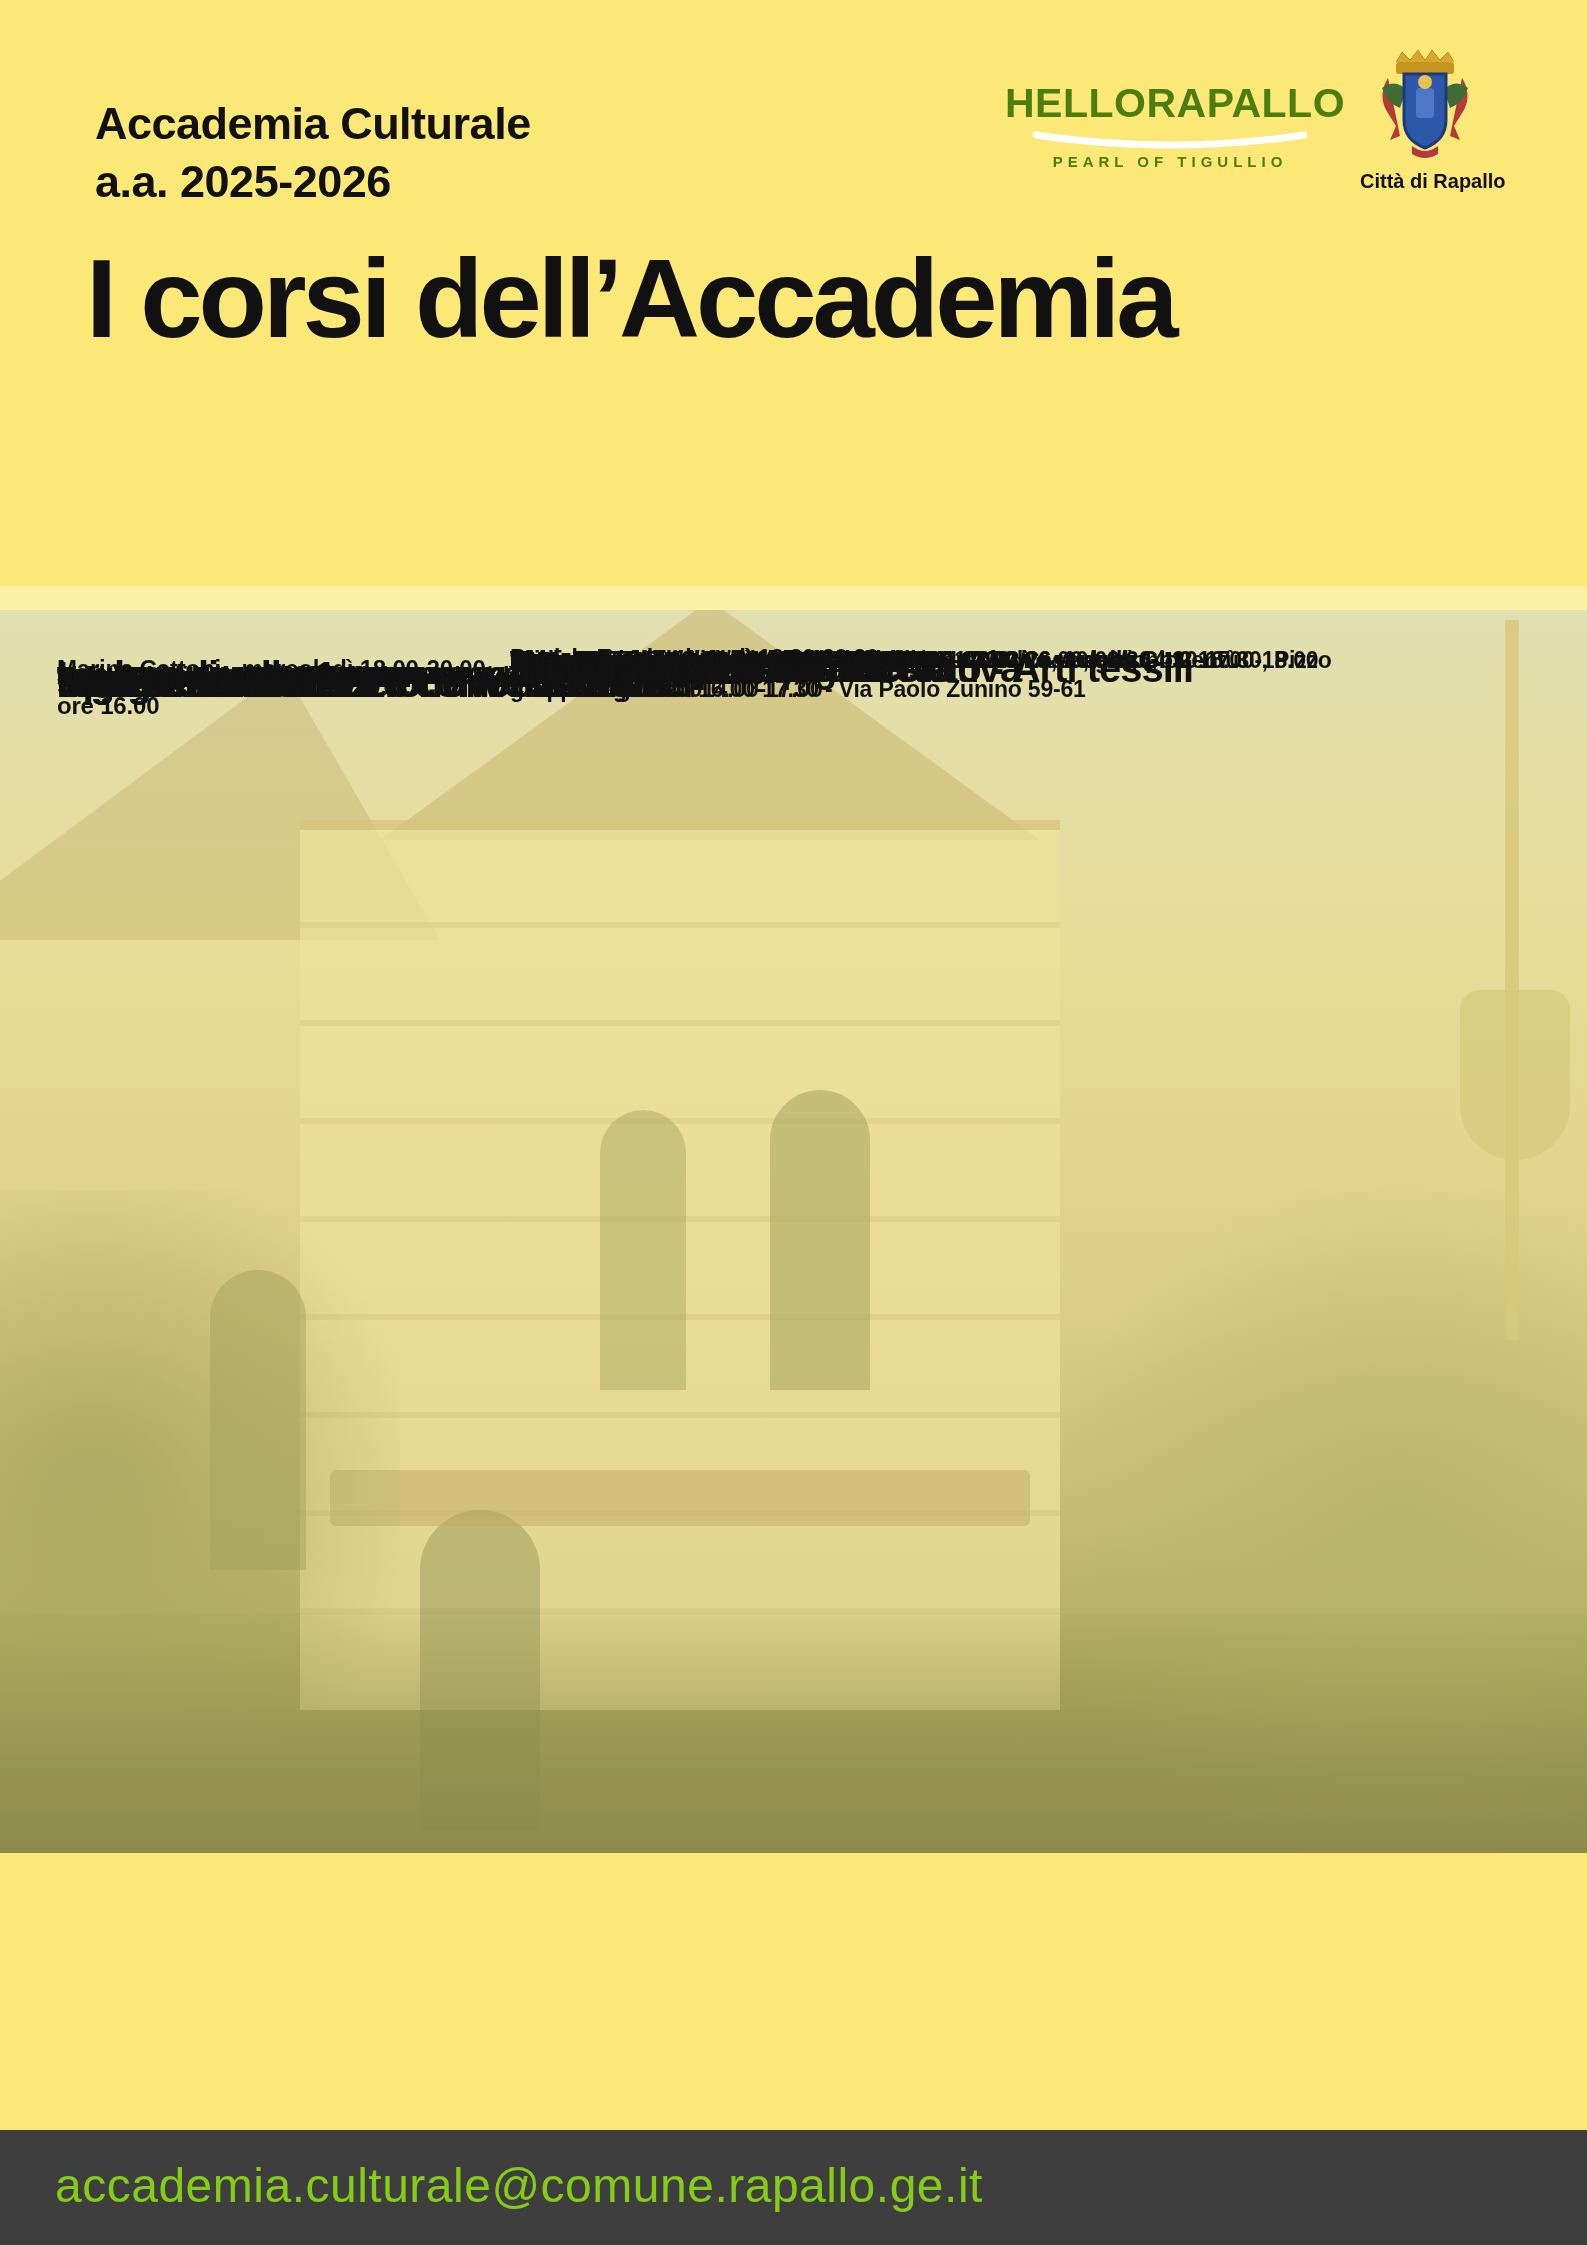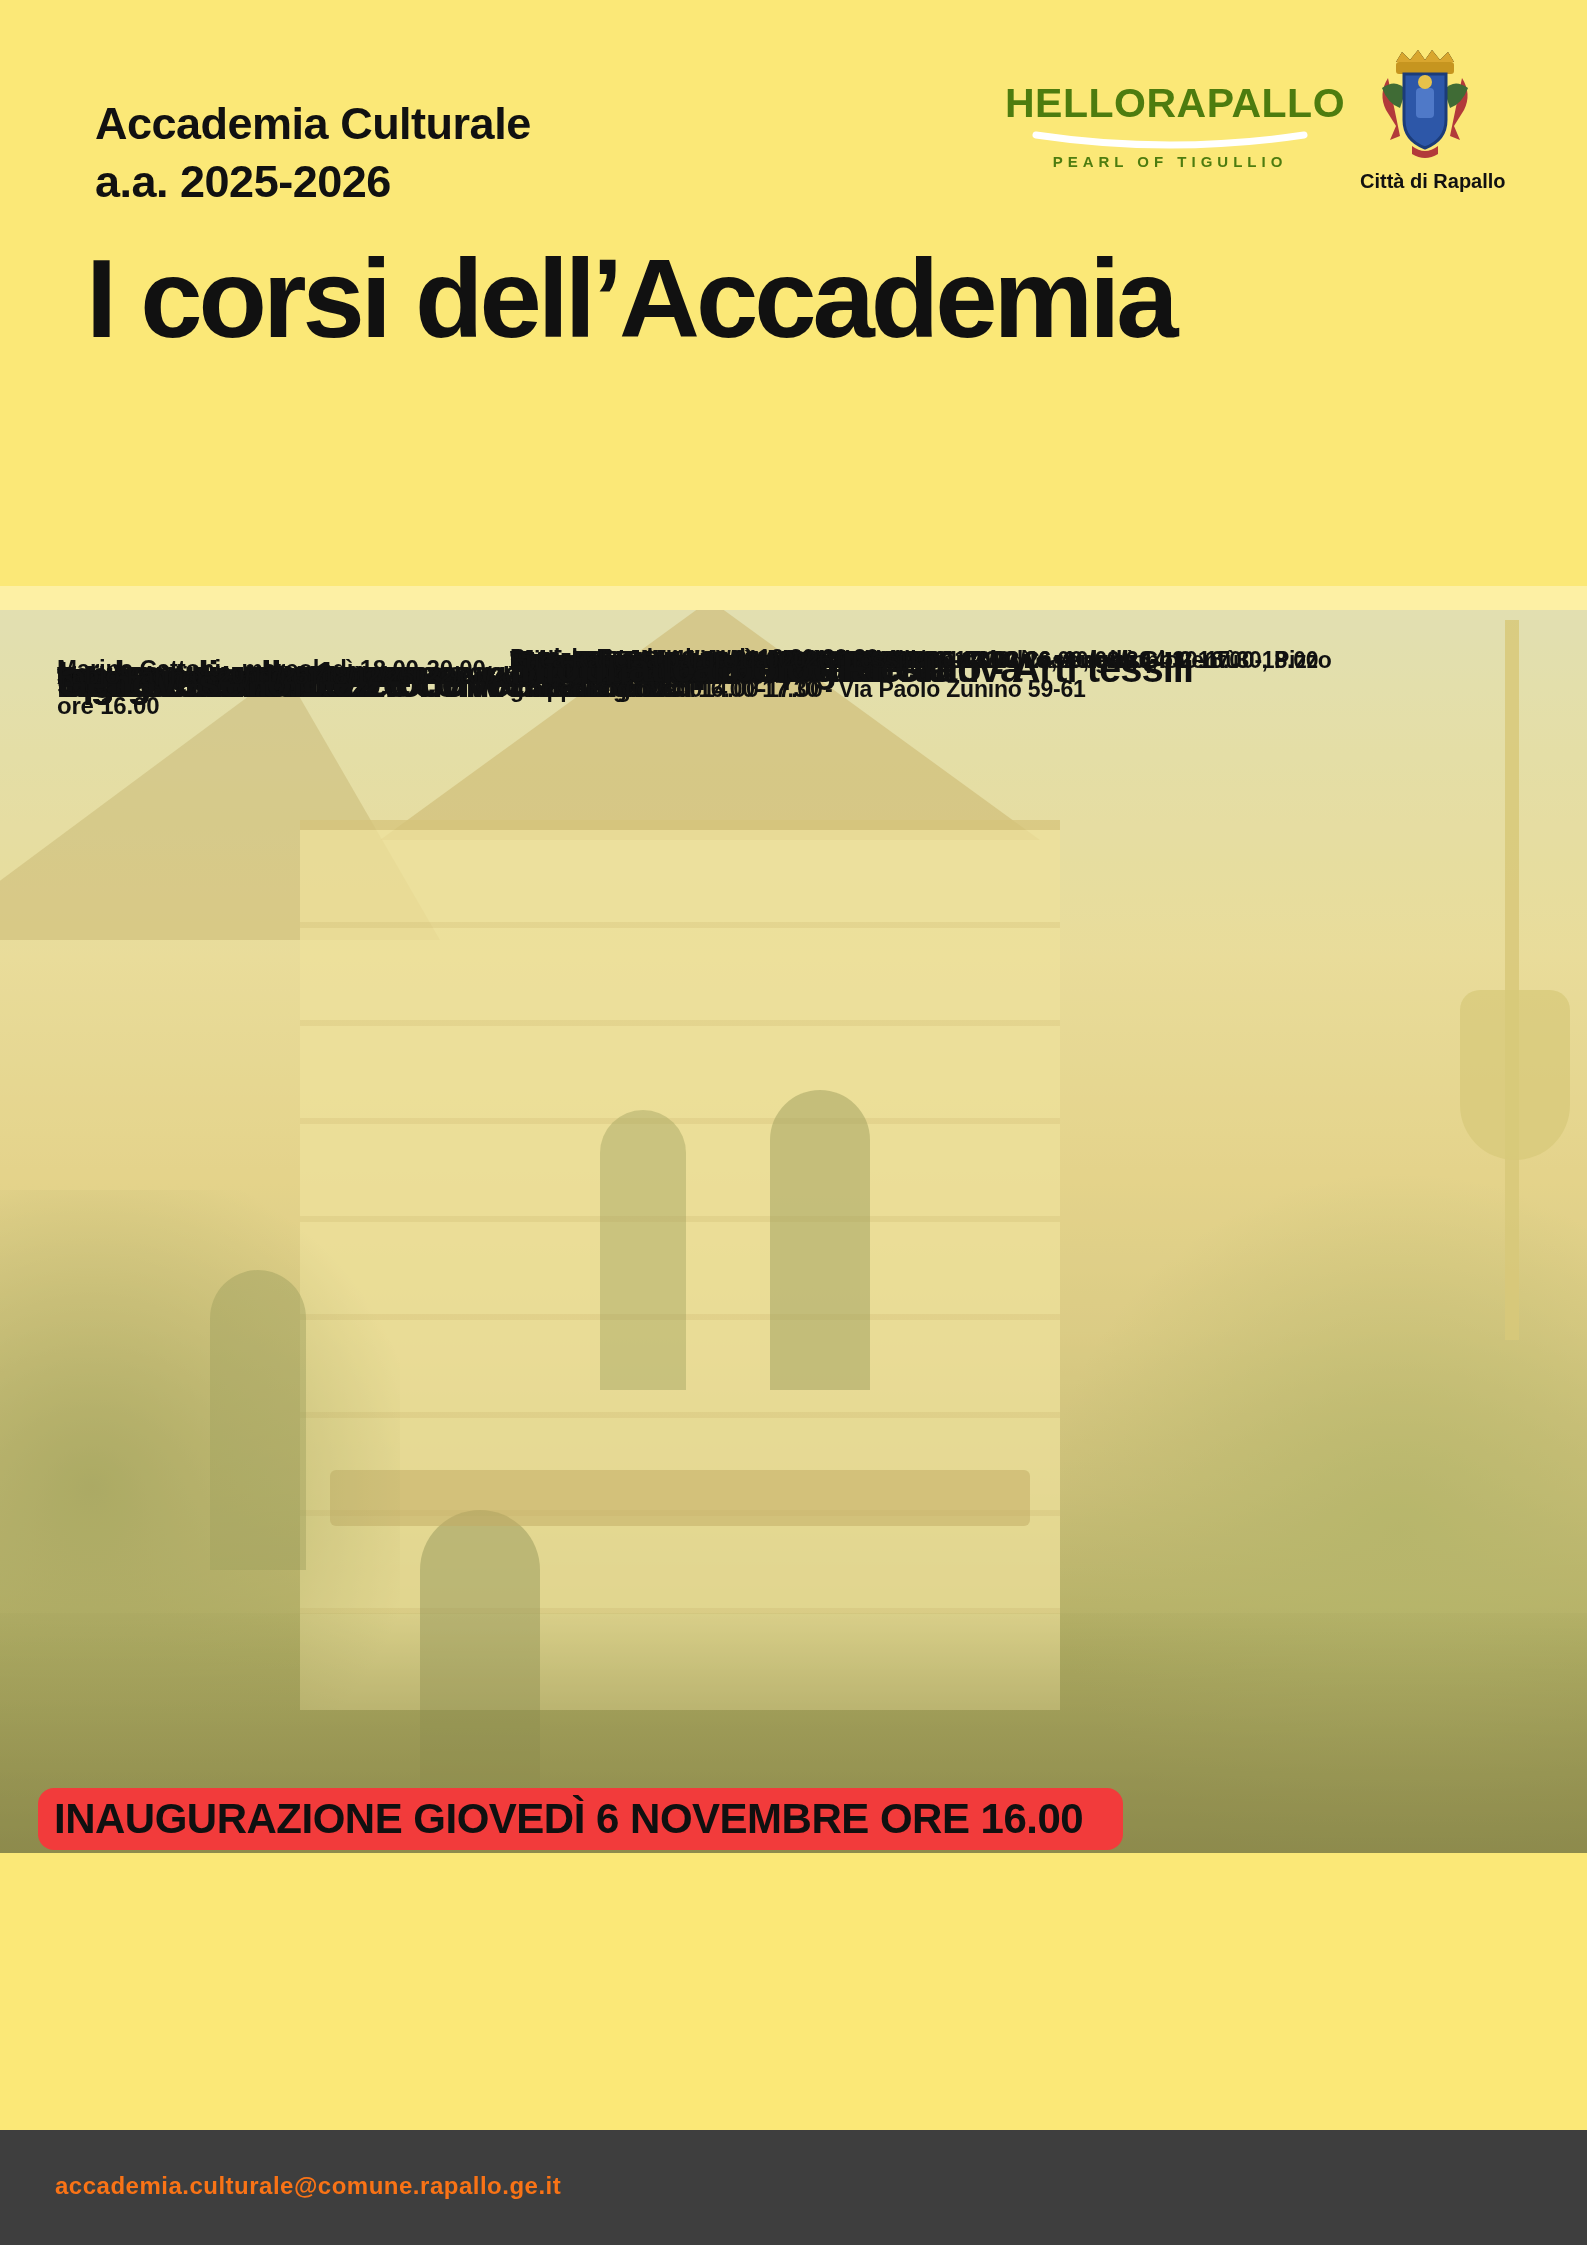--- a/index.html
+++ b/index.html
@@ -59,21 +59,21 @@
     font-size:42px;font-weight:800;letter-spacing:-0.5px;line-height:62px;
     padding-left:16px;box-sizing:border-box;white-space:nowrap;color:#101010;
   }
   
   .bottom{position:absolute;left:0;top:1853px;width:1587px;height:277px;background:#fbe877;}
   .location{position:absolute;left:57px;top:52px;font-size:54px;font-weight:800;letter-spacing:-1px;line-height:70px;}
   .location .line2{margin-left:10px;}
   .info-note{position:absolute;right:55px;top:72px;width:340px;text-align:center;font-size:27px;font-weight:400;line-height:39px;color:#33332b;white-space:pre-line;}
   
   .footer{position:absolute;left:0;top:2130px;width:1587px;height:115px;background:#3e3e3e;}
-  .footer-email{position:absolute;left:55px;top:0;line-height:112px;font-size:24px;font-weight:700;color:#f97316;letter-spacing:0.5px;}
+  .footer-email{position:absolute;left:55px;top:0;line-height:112px;font-size:48px;font-weight:400;color:#84cc16;letter-spacing:0.5px;}
 </style>
 </head>
 <body>
 
 <div class="poster">
 
   <div class="edition" style="white-space:pre-line">Accademia Culturale
 a.a. 2025-2026</div>
 
   <div class="brand">
@@ -232,20 +232,19 @@
           <div class="course-sched">Ricamo lunedì 14.30-18.00, Arti Tessili mercoledì e venerdì 14.30-17.30, Pizzo
 martedì e giovedì 14.00-17.00</div>
         </div>
         <div class="course">
           <div class="course-title">Informatica</div>
           <div class="course-sched">Erica Rahe - a partire dal 2026</div>
         </div>
       </div>
   </div>
 
-  <div class="banner">INAUGURAZIONE GIOVEDÌ 6 NOVEMBRE ORE 16.00</div>
 
 
   <div class="footer">
     <div class="footer-email">accademia.culturale@comune.rapallo.ge.it</div>
   </div>
 
 </div>
 
 </body></html>

